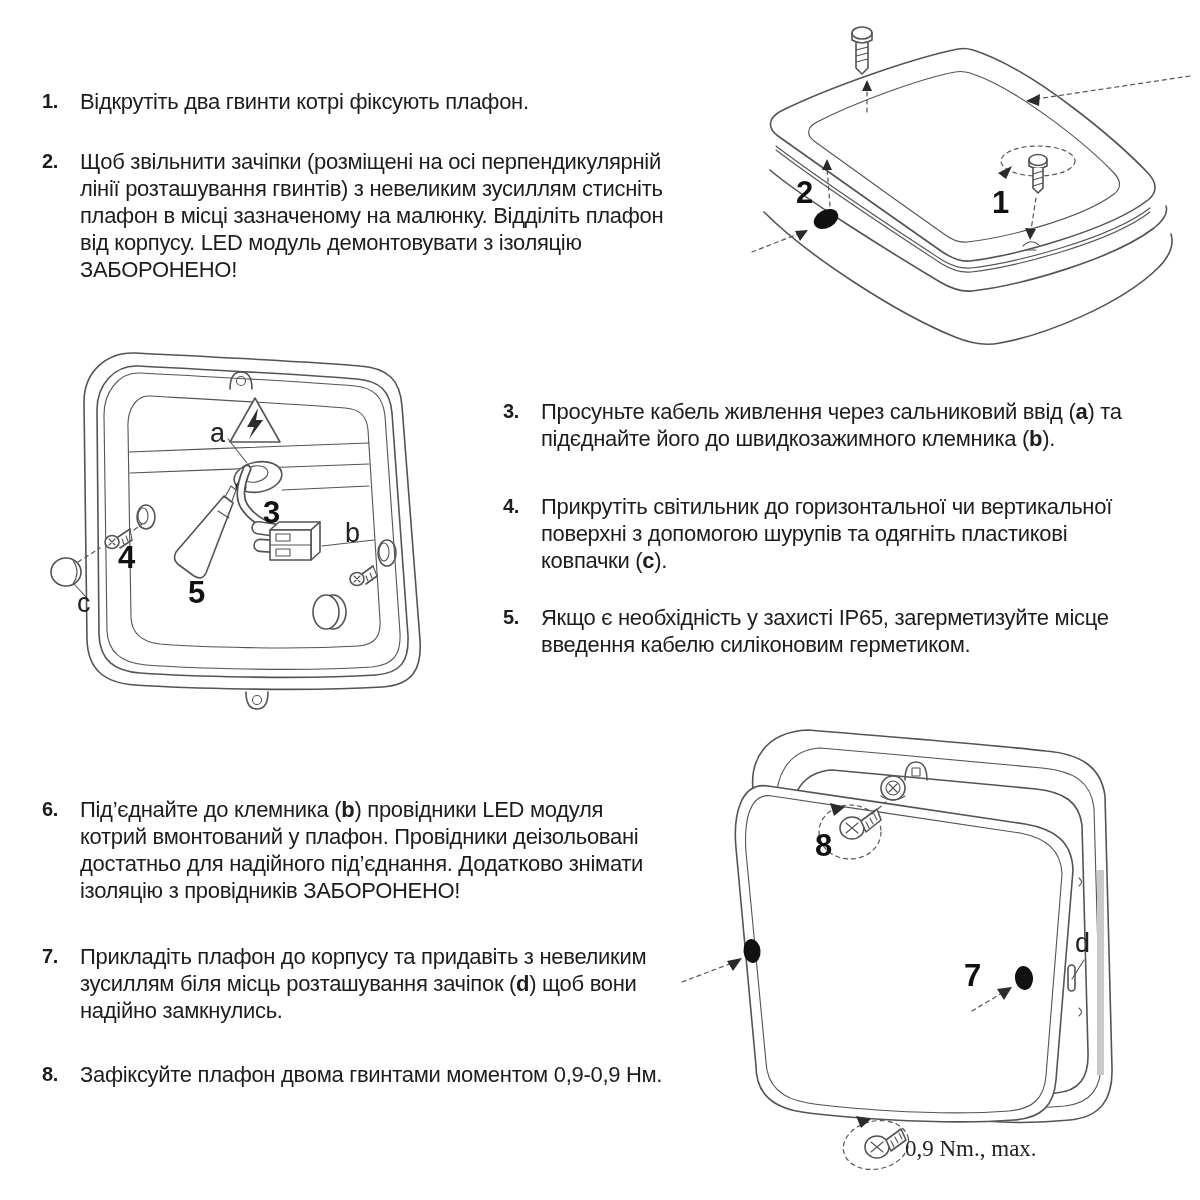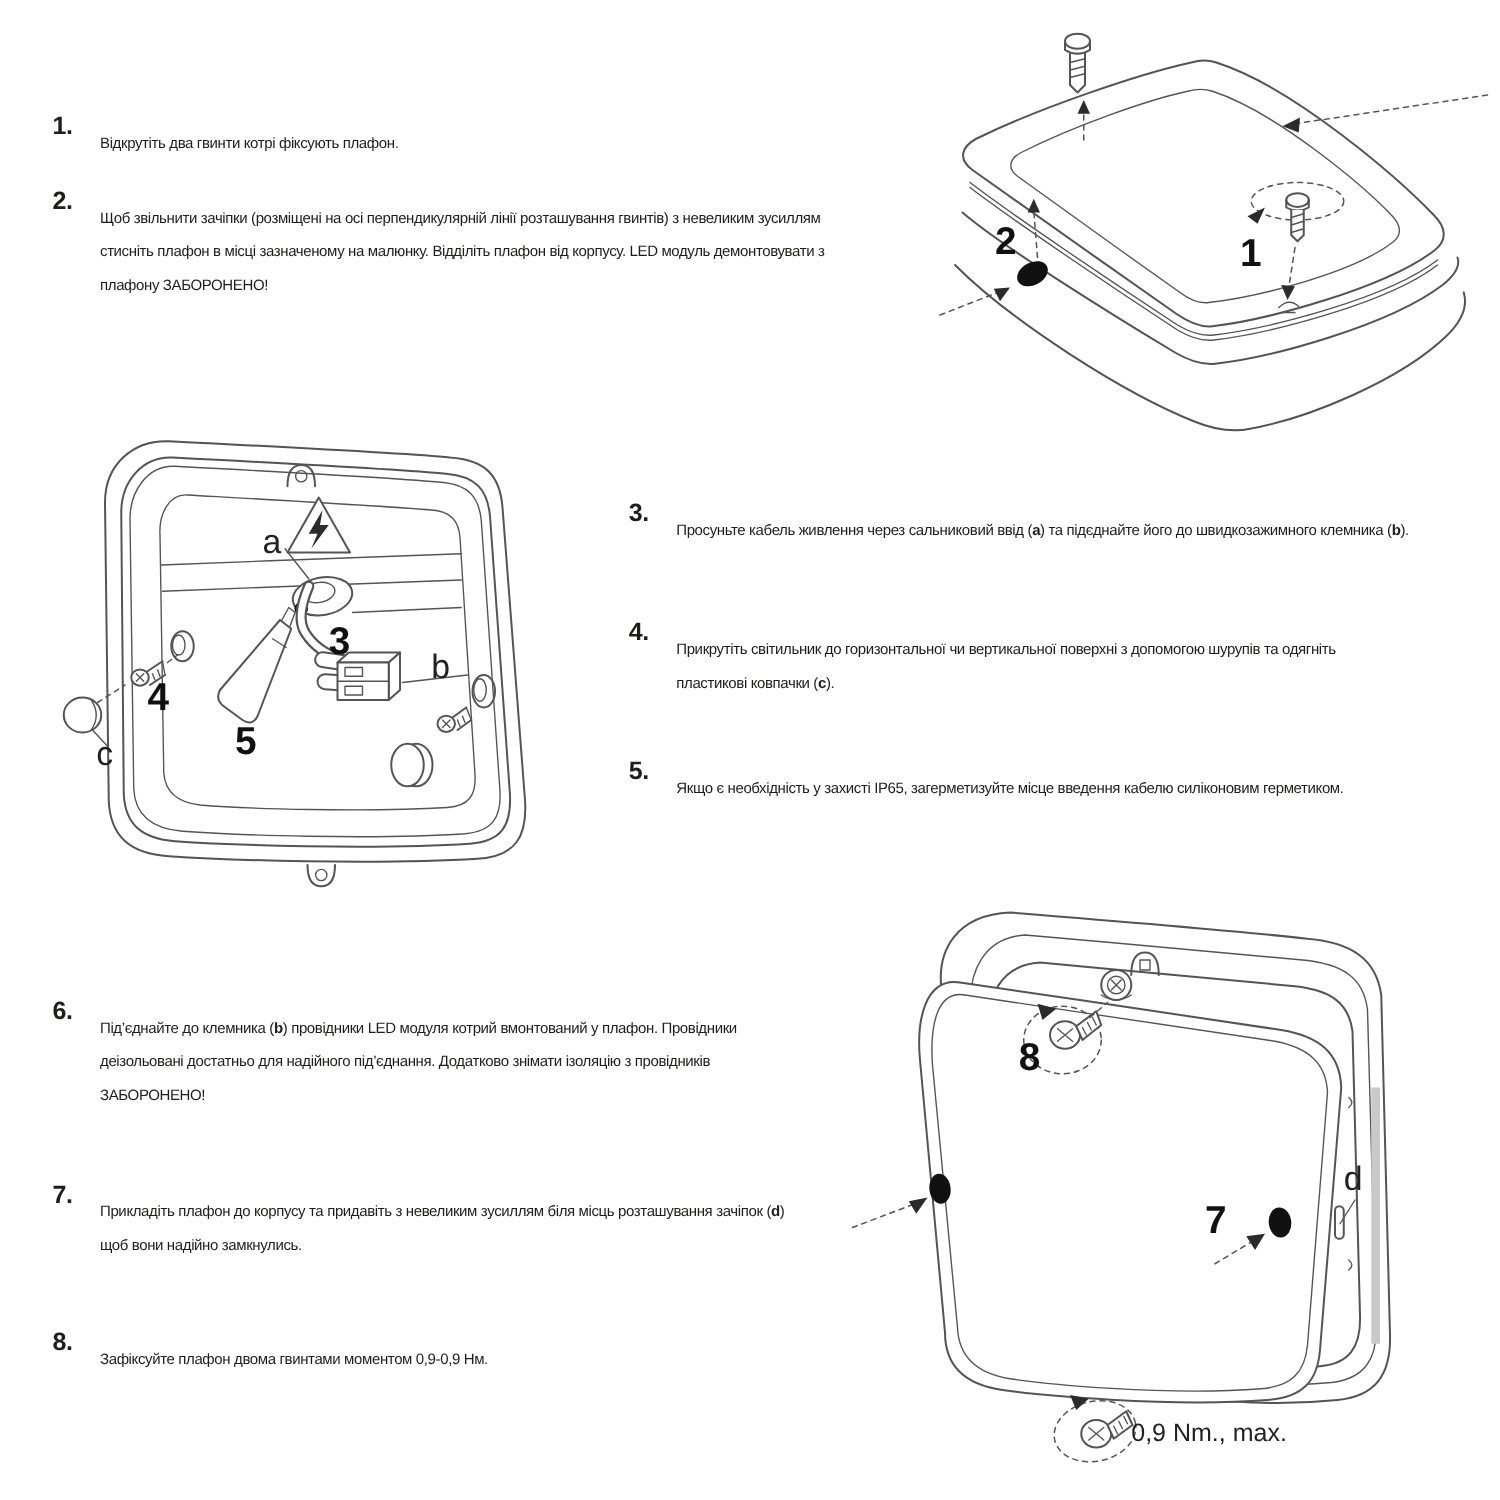--- a/index.html
+++ b/index.html
@@ -7,21 +7,21 @@
     position:relative; width:1200px; height:1200px; background:#ffffff;
     font-family:"Liberation Sans","DejaVu Sans",sans-serif;
     color:#1d1d1b; overflow:hidden;
   }
   .step { position:absolute; display:flex; align-items:flex-start; }
   .step-num {
     flex:0 0 38px; font-weight:bold; font-size:20px; line-height:27px;
     letter-spacing:-0.3px;
   }
   .step-text {
-    flex:1 1 auto; font-size:12px; line-height:27px; letter-spacing:-0.3px;margin-top:13px;
+    flex:1 1 auto; font-size:22px; line-height:27px; letter-spacing:-0.3px;
   }
   .step-text b { font-weight:bold; }
   .fig { position:absolute; }
   .fig path, .fig rect, .fig ellipse, .fig circle, .fig line {
     fill:none; stroke:#545454; stroke-width:1.6;
     stroke-linecap:round; stroke-linejoin:round;
   }
   .fig .thin  { stroke-width:1.1; }
   .fig .dash  { stroke-dasharray:4 4; stroke-width:1.2; }
   .fig .wfill { fill:#ffffff; }
@@ -30,35 +30,35 @@
   .fig .gfill { fill:#c9c9c9; stroke:none; }
   .fig .cable { stroke-width:9; }
   .fig .cable-core { stroke:#ffffff; stroke-width:5.5; }
   .fig-label {
     position:absolute; font-weight:bold; font-size:31px; line-height:1; color:#111111;
   }
   .fig-letter {
     position:absolute; font-weight:normal; font-size:27px; line-height:1; color:#222222;
   }
   .fig-note {
-    position:absolute; font-size:20px; line-height:1.1; color:#222222;
+    position:absolute; font-size:23px; line-height:1.1; color:#222222;font-family:Liberation Serif, serif;
   }
 </style>
 </head>
 <body>
 
 <div class="page">
 
   <div class="step" style="left:42px;top:88px;width:650px">
     <span class="step-num">1.</span>
     <div class="step-text">Відкрутіть два гвинти котрі фіксують плафон.</div>
   </div>
   <div class="step" style="left:42px;top:148px;width:650px">
     <span class="step-num">2.</span>
-    <div class="step-text">Щоб звільнити зачіпки (розміщені на осі перпендикулярній лінії розташування гвинтів) з невеликим зусиллям стисніть плафон в місці зазначеному на малюнку. Відділіть плафон від корпусу. LED модуль демонтовувати з плафону ЗАБОРОНЕНО!</div>
+    <div class="step-text">Щоб звільнити зачіпки (розміщені на осі перпендикулярній лінії розташування гвинтів) з невеликим зусиллям стисніть плафон в місці зазначеному на малюнку. Відділіть плафон від корпусу. LED модуль демонтовувати з ізоляцію ЗАБОРОНЕНО!</div>
   </div>
   <div class="step" style="left:503px;top:398px;width:625px">
     <span class="step-num">3.</span>
     <div class="step-text">Просуньте кабель живлення через сальниковий ввід (<b>a</b>) та підєднайте його до швидкозажимного клемника (<b>b</b>).</div>
   </div>
   <div class="step" style="left:503px;top:493px;width:625px">
     <span class="step-num">4.</span>
     <div class="step-text">Прикрутіть світильник до горизонтальної чи вертикальної поверхні з допомогою шурупів та одягніть пластикові ковпачки (<b>c</b>).</div>
   </div>
   <div class="step" style="left:503px;top:604px;width:625px">

